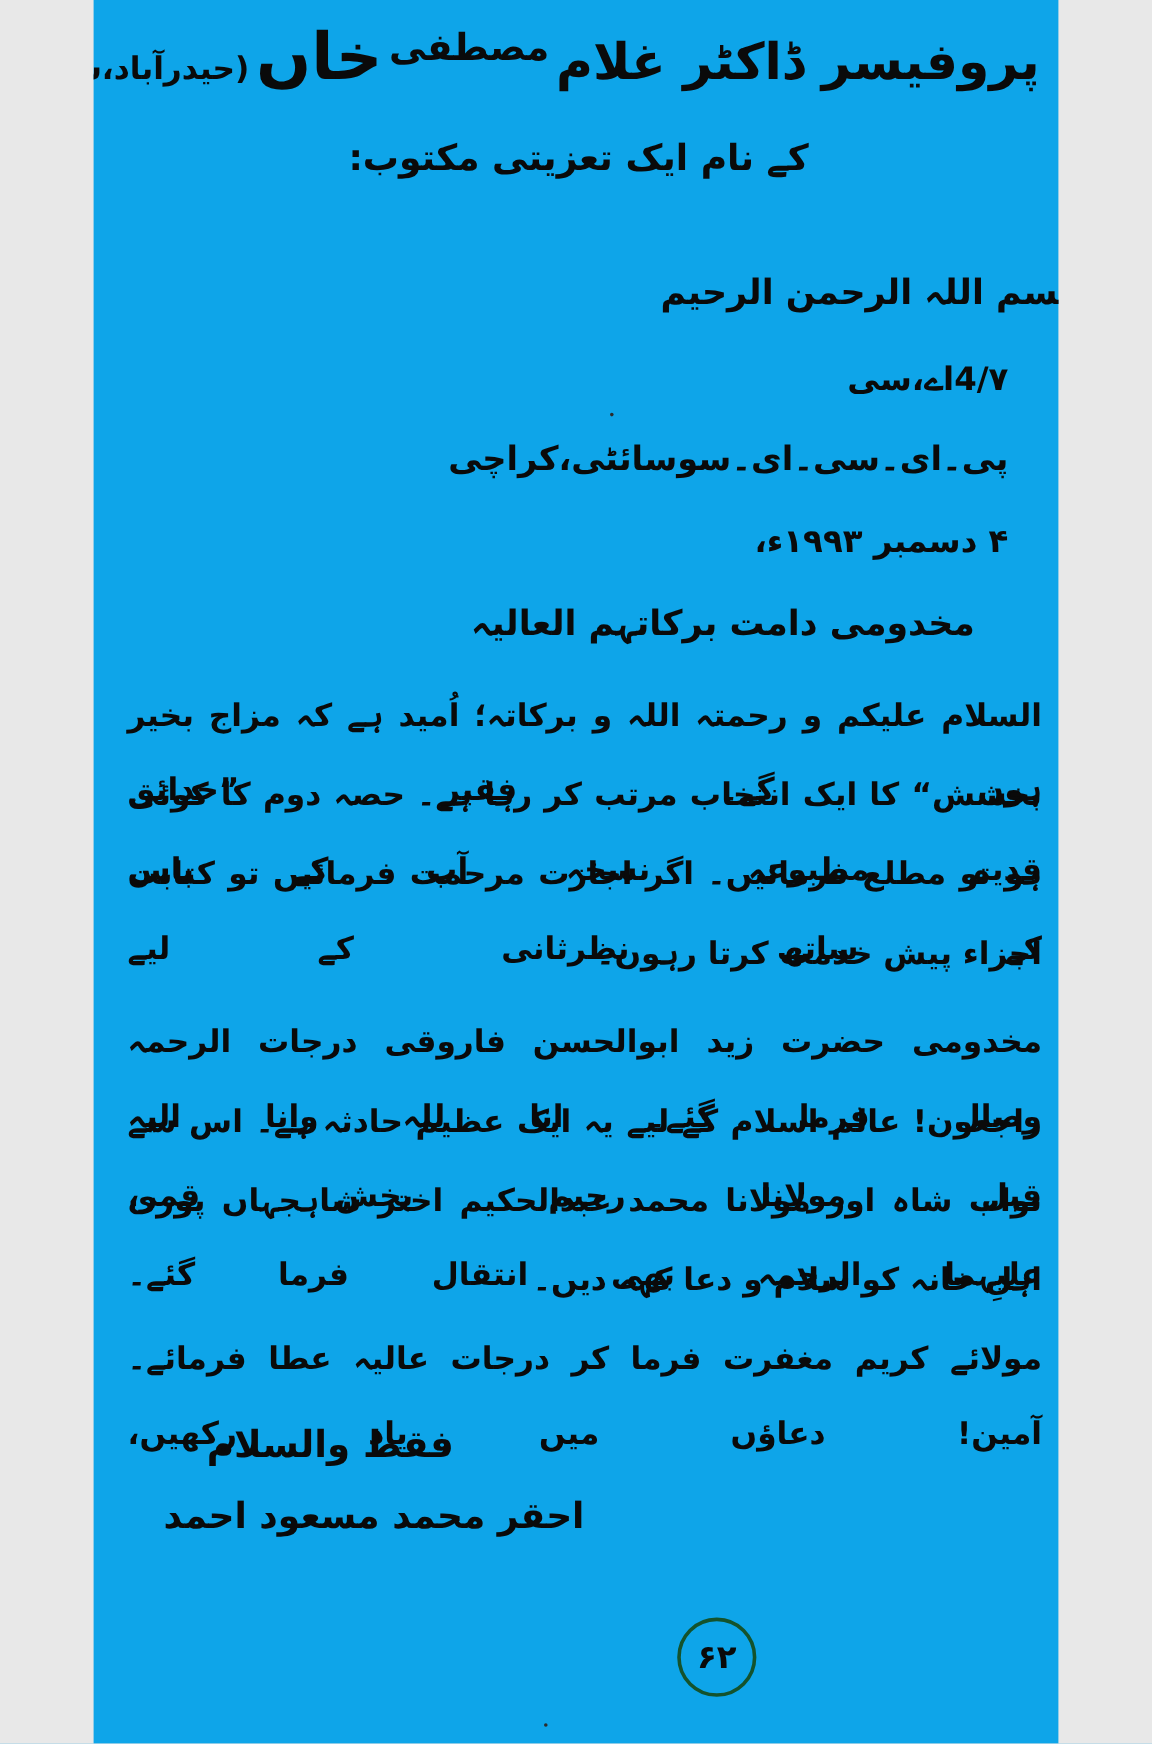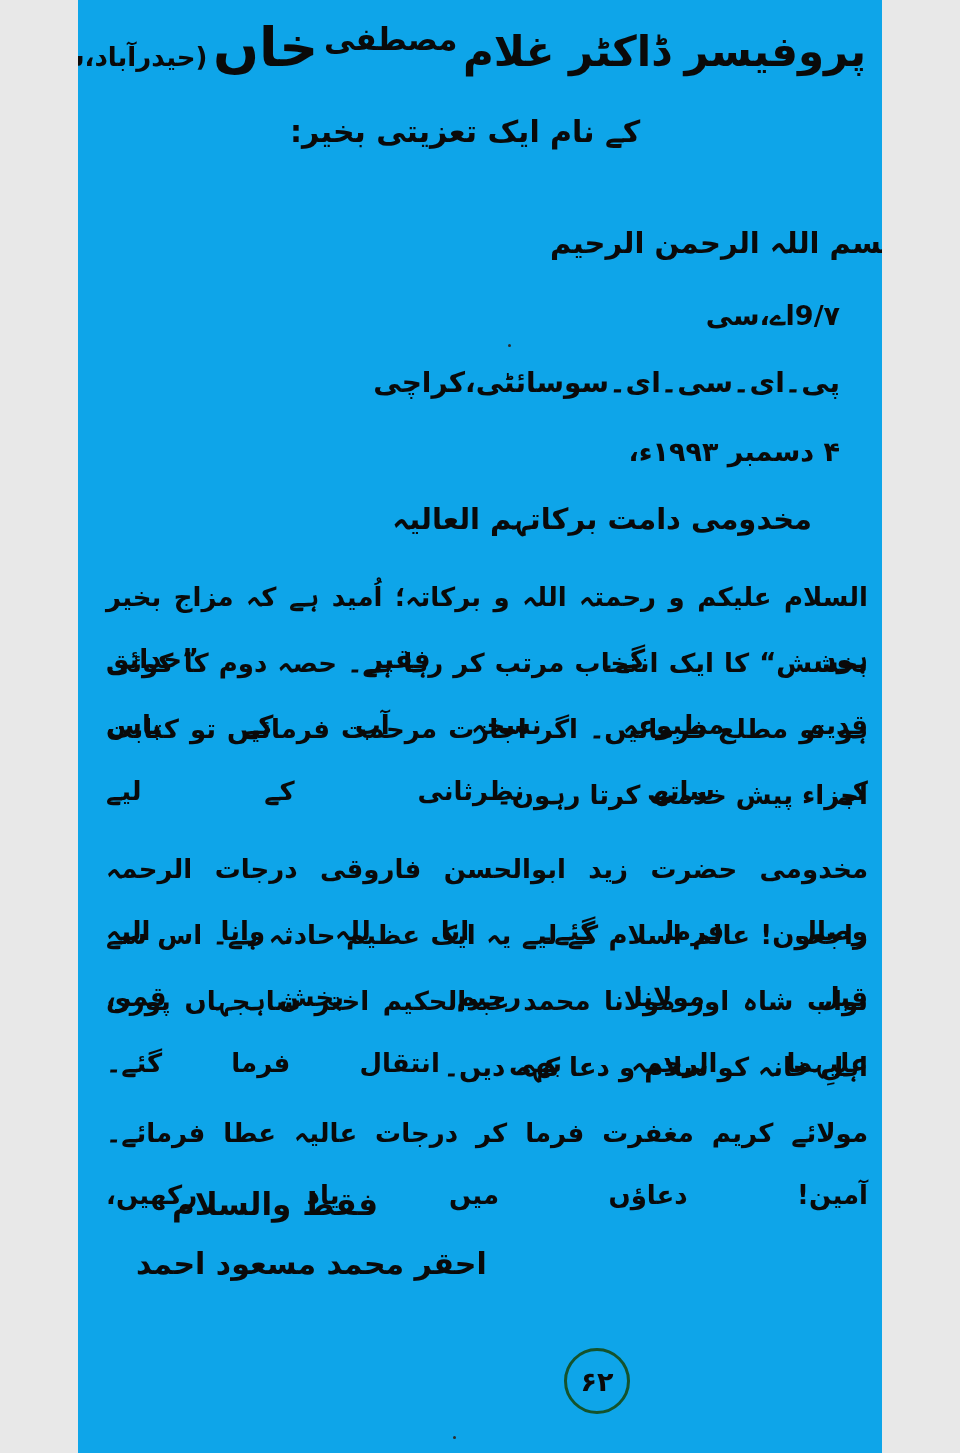--- a/index.html
+++ b/index.html
@@ -90,24 +90,24 @@
 <body>
 
 <div class="page">
 
   <div class="header-line">
     <span class="h-prefix">پروفیسر ڈاکٹر غلام</span>
     <span class="h-raised">مصطفی</span>
     <span class="h-surname">خاں</span>
     <span class="h-place">(حیدرآباد،سندھ)</span>
   </div>
-  <div class="subtitle">کے نام ایک تعزیتی بخیر:</div>
+  <div class="subtitle">کے نام ایک تعزیتی مکتوب:</div>
 
   <div class="bismillah">بسم اللہ الرحمن الرحیم</div>
-  <div class="addr1">9/۷اے،سی</div>
+  <div class="addr1">4/۷اے،سی</div>
   <div class="addr2">پی۔ای۔سی۔ای۔سوسائٹی،کراچی</div>
   <div class="dateline">۴ دسمبر ۱۹۹۳ء،</div>
   <div class="salutation">مخدومی دامت برکاتہم العالیہ</div>
 
   <div class="para para-1">
     <div class="bline justify">السلام علیکم و رحمتہ اللہ و برکاتہ؛ اُمید ہے کہ مزاج بخیر ہوں گے۔ فقیر ”حدائق</div>
     <div class="bline justify">بخشش“ کا ایک انتخاب مرتب کر رہا ہے۔ حصہ دوم کا کوئی قدیم مطبوعہ نسخہ آپ کے پاس</div>
     <div class="bline justify">ہو تو مطلع فرمائیں۔ اگر اجازت مرحمت فرمائیں تو کتابت کے ساتھ نظرثانی کے لیے</div>
     <div class="bline endline">اجزاء پیش خدمت کرتا رہوں۔</div>
   </div>

